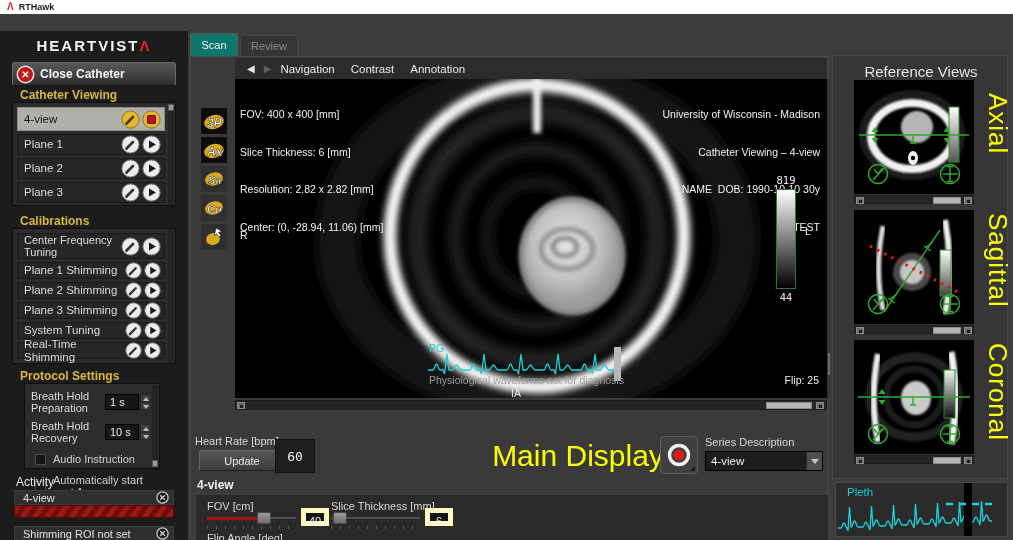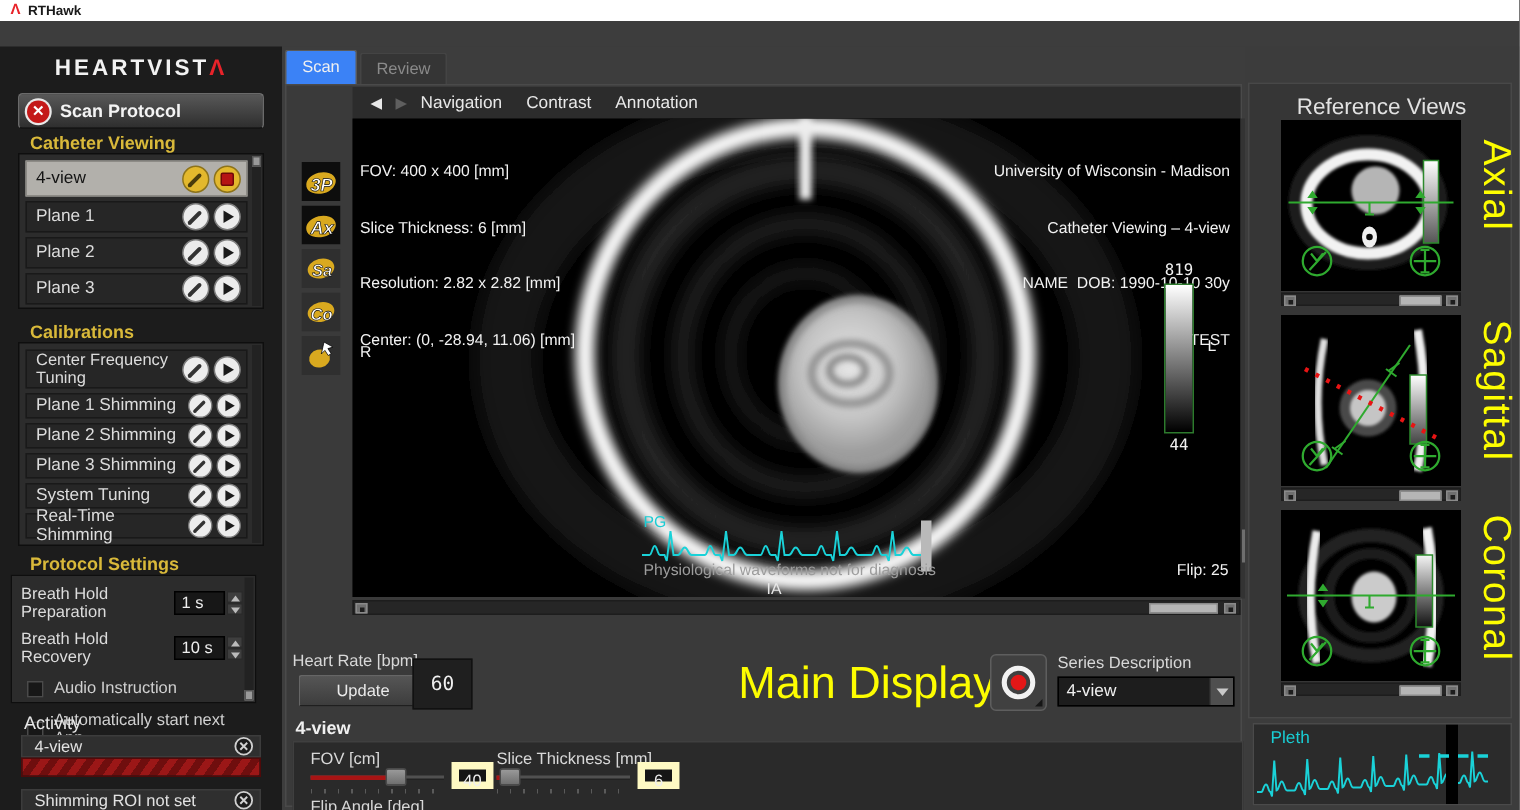--- a/index.html
+++ b/index.html
@@ -40,21 +40,21 @@
   .chkrow{display:flex;align-items:center;margin:9px 8px 0 10px;color:#d0d0d0;font-size:11px;}
   .chk{width:11px;height:11px;background:#171717;border:1px solid #4a4a4a;margin-right:7px;flex:none;}
   .act-title{color:#e6e6e6;font-size:12px;}
   .act-item{background:#2f2f2f;border:1px solid #3c3c3c;display:flex;align-items:center;padding:0 4px 0 8px;color:#e2e2e2;font-size:11px;}
   .act-item .sp{flex:1;}
   #act-bar{background:repeating-linear-gradient(125deg,#9b1717 0 5px,#6f0e0e 5px 10px);border:1px solid #4f0a0a;}
 
   
   #main{left:188px;top:31px;width:642px;height:509px;background:#3d3d3d;}
   .tab{position:absolute;font-size:11px;text-align:center;cursor:pointer;}
-  #tab-scan{left:2px;top:2px;width:48px;height:23px;background:#3b82f6;color:#f0f0f0;line-height:23px;border:1px solid #5a5a5a;border-bottom:none;border-radius:2px 2px 0 0;}
+  #tab-scan{left:2px;top:2px;width:48px;height:23px;background:#0f766e;color:#f0f0f0;line-height:23px;border:1px solid #5a5a5a;border-bottom:none;border-radius:2px 2px 0 0;}
   #tab-review{left:52px;top:4px;width:58px;height:21px;background:#353535;color:#8a8a8a;line-height:21px;border:1px solid #444;border-bottom:none;border-radius:2px 2px 0 0;}
   #content{left:2px;top:25px;width:638px;height:482px;background:#3a3a3a;border:1px solid #4a4a4a;}
   #navstrip{left:44px;top:1px;width:592px;height:21px;background:#2c2c2c;display:flex;align-items:center;padding-left:12px;}
   #navstrip .arrow{font-size:10px;margin-right:9px;}
   #navstrip .mi{color:#e8e8e8;font-size:11.5px;margin-right:16px;cursor:pointer;}
   #toolstrip{left:0;top:22px;width:44px;height:320px;}
   .tool{position:absolute;left:10px;width:26px;height:26px;cursor:pointer;}
   #imgarea{left:44px;top:22px;width:592px;height:319px;background:#000;overflow:hidden;}
   .ovl{position:absolute;color:#f2f2f2;font-size:10.5px;line-height:12.5px;white-space:pre;}
   .ovr{text-align:right;}
@@ -116,21 +116,21 @@
   </div>
 
 
   <div class="abs" id="sidebar">
     <div class="abs" id="hv-logo">
       <span>HEARTVIST</span><span class="acc">Λ</span>
     </div>
 
     <div class="abs" id="close-btn">
       <span class="xc">✕</span>
-      <span class="lbl">Scan Protocol</span>
+      <span class="lbl">Close Catheter</span>
     </div>
 
     <div class="abs grp-title" style="left:20px;top:57px;">Catheter Viewing</div>
     <div class="abs grp-box" style="left:12px;top:71px;width:164px;height:104px;padding-top:4px;">
       <div class="sb-scroll">
           <div class="sb-thumb" style="top:0;"></div>
         </div>
       <div class="row sel" style="height:24px;">
         <span class="sp">4-view</span>
         <svg class="cicon" viewBox="0 0 19 19">
@@ -252,21 +252,21 @@
             <path d="M4.6 14.8 l2.2-0.4 -1.8-1.8 z" fill="#333"></path>
           </svg>
         <svg class="cicon" style="width:17px;height:17px;" viewBox="0 0 19 19">
             <circle cx="9.5" cy="9.5" r="8.6" fill="#ececec" stroke="#7c7c7c"></circle>
             <path d="M7 5.4 L14 9.5 L7 13.6 Z" fill="#1a1a1a"></path>
           </svg>
       </div>
     </div>
 
     <div class="abs grp-title" style="left:20px;top:338px;">Protocol Settings</div>
-    <div class="abs grp-box" style="left:7px;top:352px;width:164px;height:86px;">
+    <div class="abs grp-box" style="left:24px;top:352px;width:136px;height:86px;">
       <div class="sb-scroll">
           <div class="sb-thumb" style="bottom:0;"></div>
         </div>
       <div class="spinrow">
         <span class="lb">Breath Hold Preparation</span>
         <span class="spinbox">1 s</span>
         <span class="spinner">
             <div class="up"></div>
             <div class="dn"></div>
           </span>

